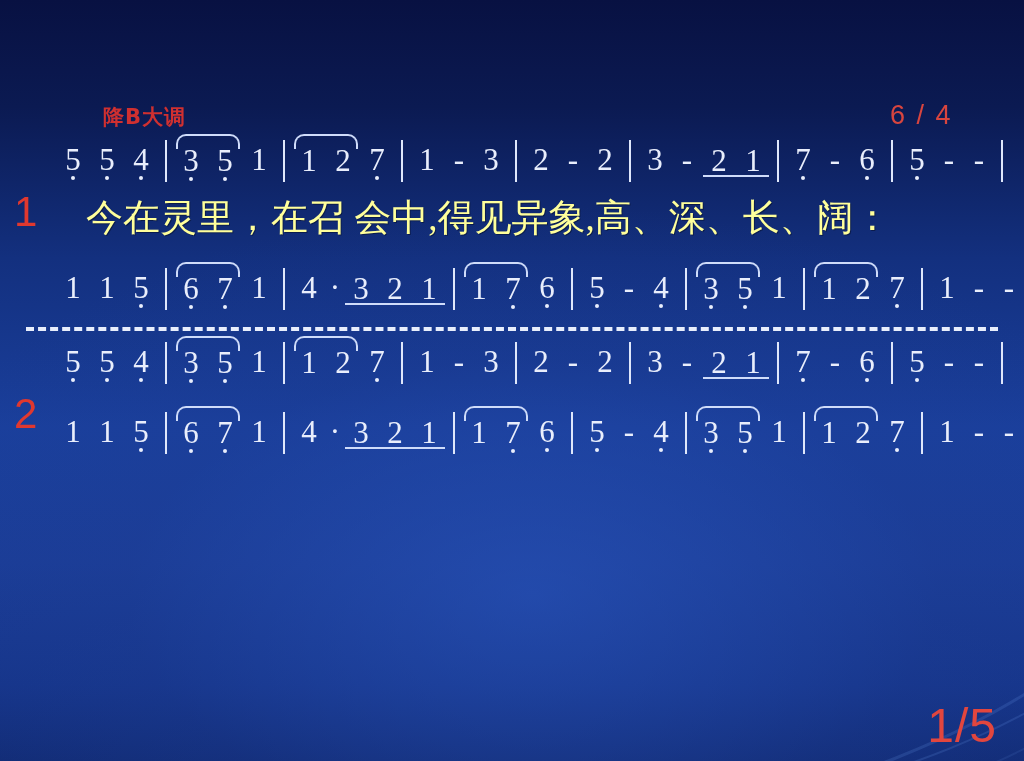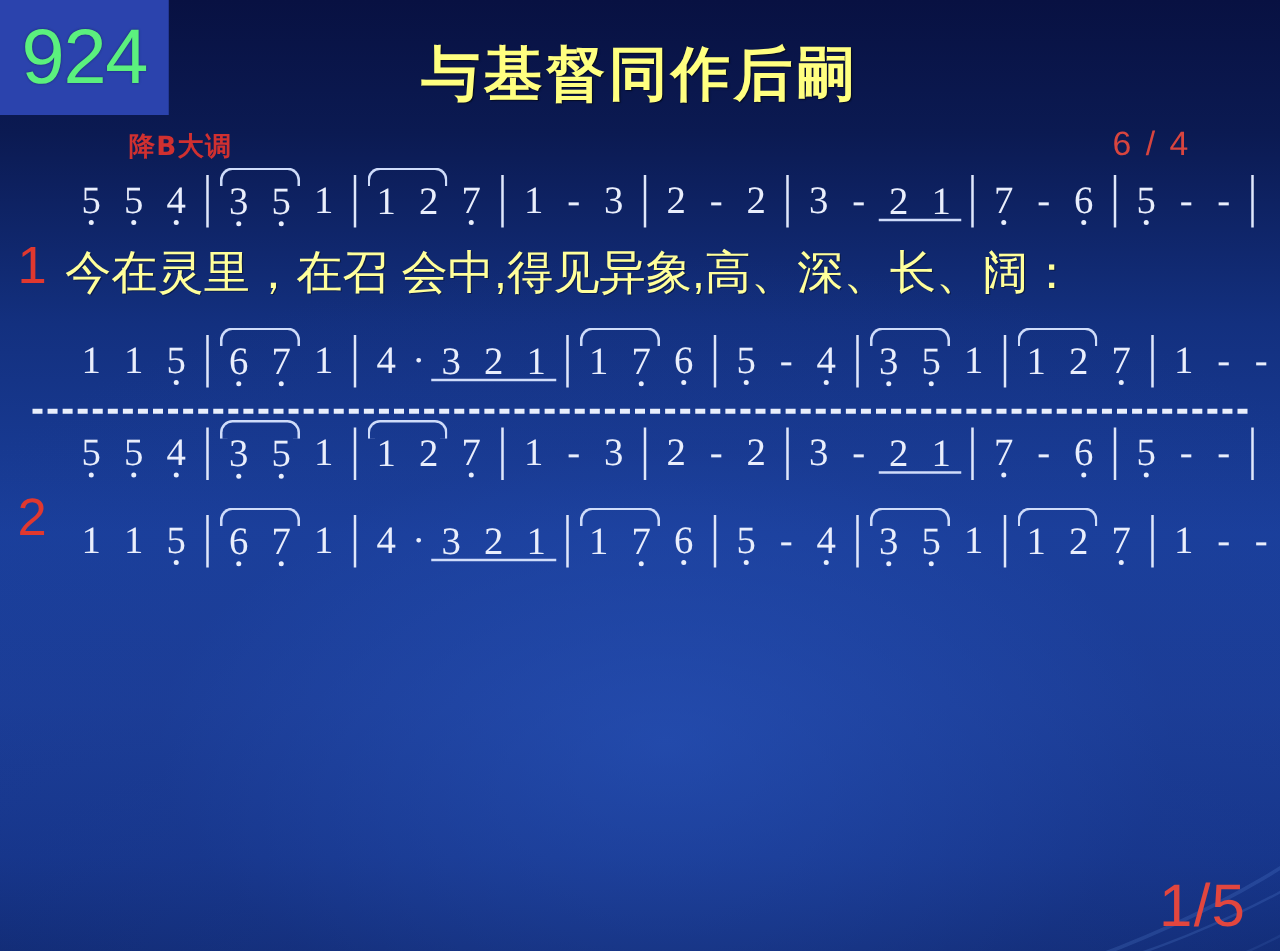--- a/index.html
+++ b/index.html
@@ -207,47 +207,44 @@
     flex: none;
   }
 
   
   .lyric-row {
     position: relative;
     height: 58px;
     padding-left: 52px;
     padding-right: 10px;
     white-space: nowrap;
-    font-family: Liberation Sans, sans-serif;
+    font-family: Liberation Serif, serif;
     font-size: 37px;
     color: #ffff9b;
     text-shadow: 1px 1px 0 rgba(0,0,0,0.35);
     line-height: 54px;
+    margin-left: 34px;
   }
 
   .divider {
     margin: 8px 26px 0 26px;
     height: 0;
     border-top: 4px dashed #e8eefc;
   }
 </style>
 </head>
 <body>
 
 <div id="slide">
 
   <div class="swoosh a"></div>
   <div class="swoosh b"></div>
   <div class="swoosh c"></div>
 
-  <div id="hymn-number-box">
-    <span id="hymn-number">924</span>
-  </div>
-
-  <div id="song-title">与基督同作后嗣</div>
+
 
   <div id="key-signature">降B大调</div>
 
   <div id="time-signature">6 / 4</div>
 
   <div id="music-body">
 
     <div class="stanza">
       <div class="verse-number" style="top:48px;">1</div>
 

